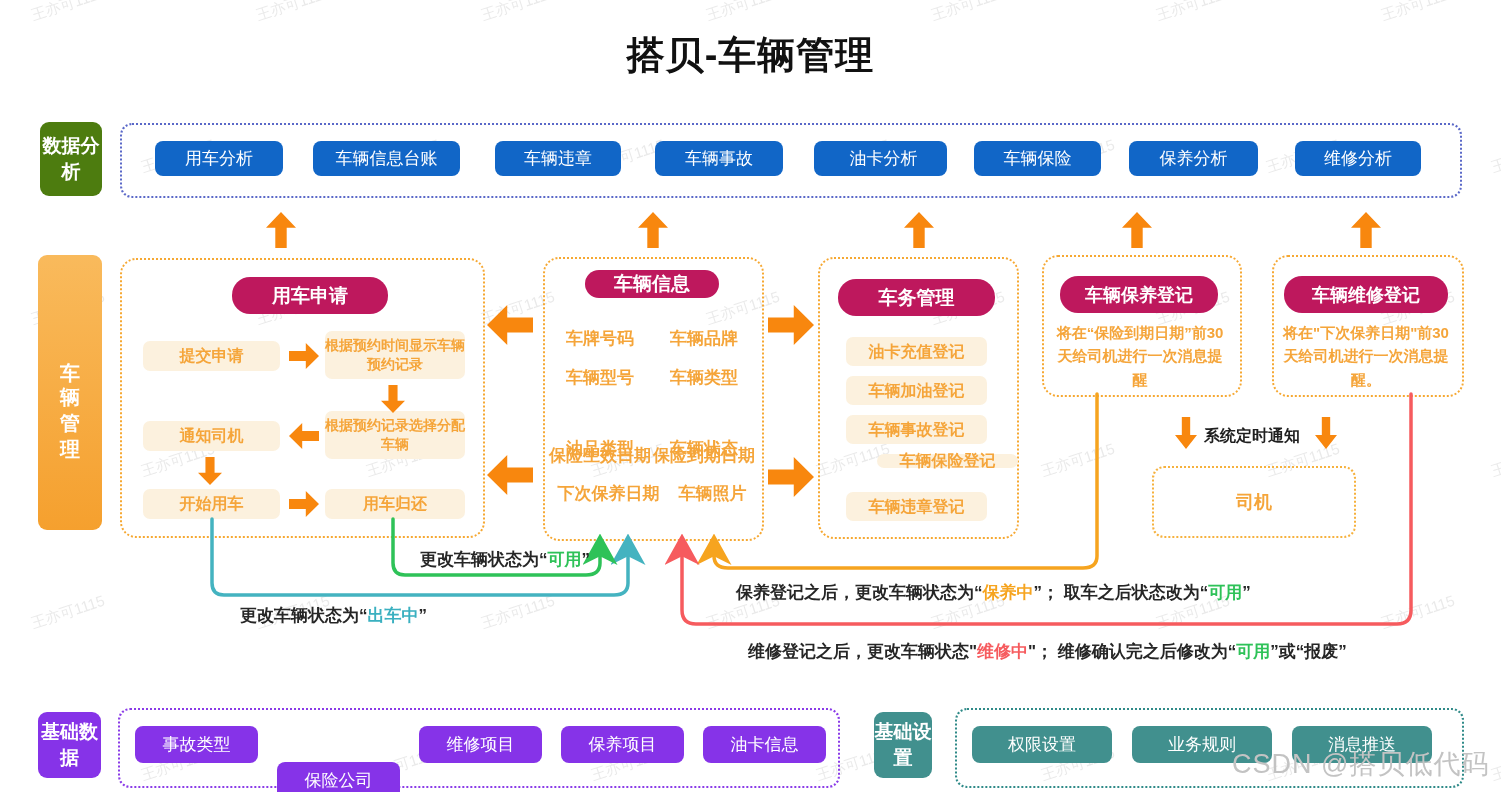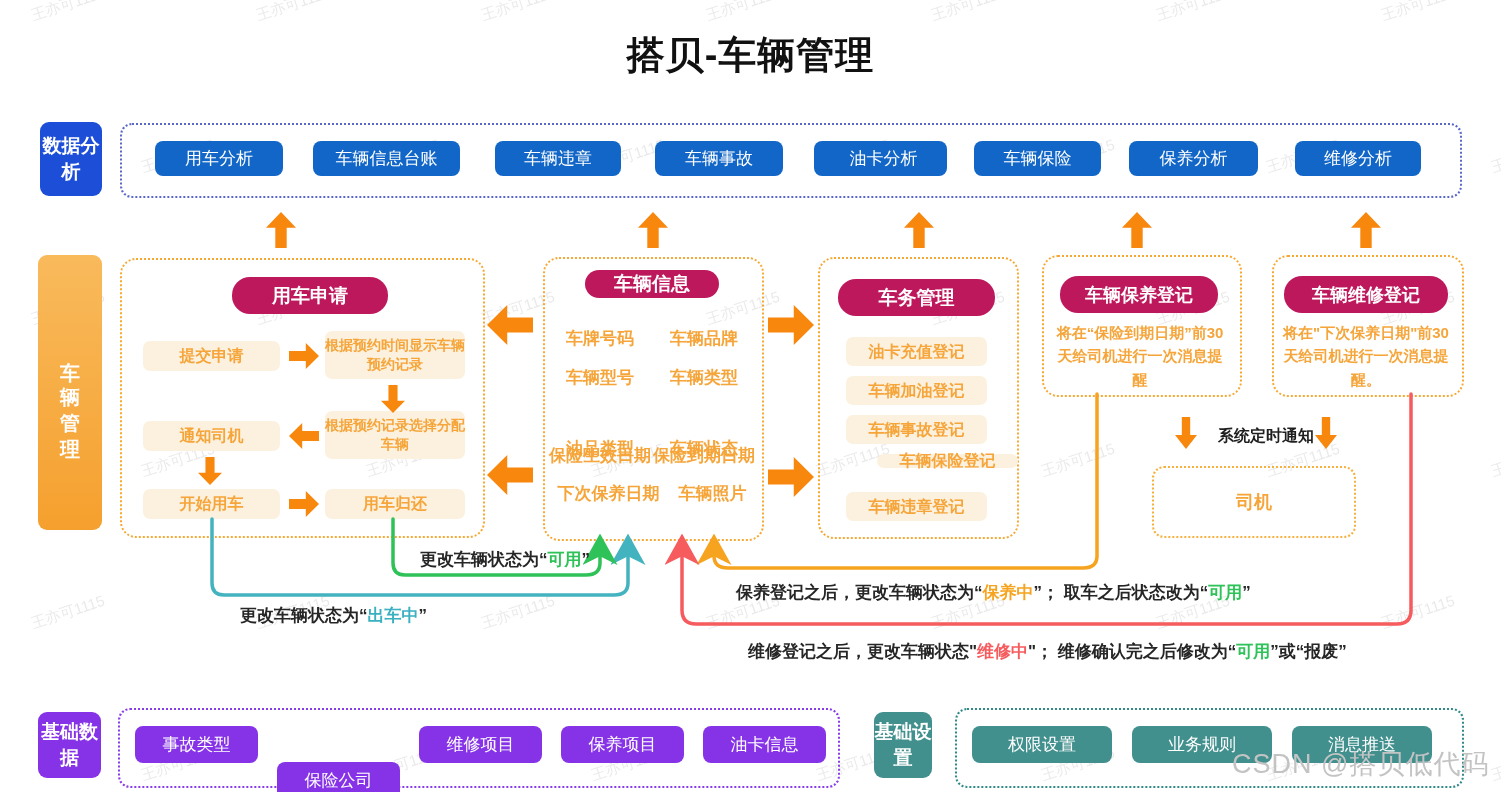--- a/index.html
+++ b/index.html
@@ -1,21 +1,21 @@
 <!DOCTYPE html>
 <html><head>
 <meta charset="utf-8">
 <style>
   html,body{margin:0;padding:0;background:#fff;}
   .canvas{position:relative;width:1501px;height:792px;background:#fff;overflow:hidden;
           font-family:"Liberation Sans","DejaVu Sans",sans-serif;}
   .ttl{position:absolute;left:0;right:0;top:30px;text-align:center;font-size:38px;font-weight:800;color:#111;letter-spacing:1px;}
   
   .side-lbl{position:absolute;color:#fff;font-weight:700;font-size:19px;display:flex;align-items:center;justify-content:center;text-align:center;line-height:1.35;border-radius:9px;word-break:break-all;}
-  .lbl-blue{background:#1d4ed8;}
+  .lbl-blue{background:#4d7c0f;}
   .lbl-orange{background:linear-gradient(180deg,#f9ba5c,#f5a02e);}
   .lbl-purple{background:#8633e8;}
   .lbl-teal{background:#41908e;}
   .vtext{writing-mode:vertical-rl;text-orientation:upright;letter-spacing:26px;font-size:20px;padding-top:8px;}
   
   .cont{position:absolute;border-radius:12px;}
   .cont-blue{border:2px dotted #5a68c8;}
   .cont-orange{border:2px dotted #f6a832;border-radius:16px;}
   .cont-purple{border:2px dotted #8a3be8;}
   .cont-teal{border:2px dotted #2f8a88;}
@@ -167,21 +167,21 @@
   <div class="cont cont-orange" style="left:1042px;top:255px;width:196px;height:138px;"></div>
   <div class="hdr" style="left:1060px;top:276px;width:158px;height:37px;font-size:18px;">车辆保养登记</div>
   <div class="note" style="left:1052px;top:321px;width:176px;">将在“保险到期日期”前30天给司机进行一次消息提醒</div>
 
   <div class="cont cont-orange" style="left:1272px;top:255px;width:188px;height:138px;"></div>
   <div class="hdr" style="left:1284px;top:276px;width:164px;height:37px;font-size:18px;">车辆维修登记</div>
   <div class="note" style="left:1280px;top:321px;width:172px;">将在"下次保养日期"前30天给司机进行一次消息提醒。</div>
 
   <div class="arw down" style="left:1175px;top:417px;width:22px;height:32px;"></div>
   <div class="arw down" style="left:1315px;top:417px;width:22px;height:32px;"></div>
-  <div class="sysnote" style="left:1204px;top:426px;margin-left:14px;">系统定时通知</div>
+  <div class="sysnote" style="left:1204px;top:426px;">系统定时通知</div>
   <div class="driver" style="left:1152px;top:466px;width:200px;height:68px;">司机</div>
 
   <svg class="lines" width="1501" height="792" viewBox="0 0 1501 792">
     <defs>
       <marker id="mGreen" markerWidth="10" markerHeight="10" refX="5" refY="5" orient="auto">
           <path d="M0,9 L5,0 L10,9 L5,6.5 Z" transform="rotate(90 5 5)" fill="#2ec258"></path>
         </marker>
       <marker id="mTeal" markerWidth="10" markerHeight="10" refX="5" refY="5" orient="auto">
           <path d="M0,9 L5,0 L10,9 L5,6.5 Z" transform="rotate(90 5 5)" fill="#44b3c0"></path>
         </marker>

